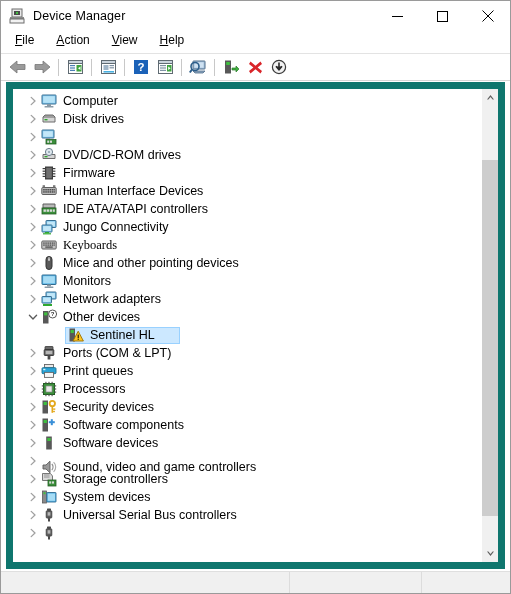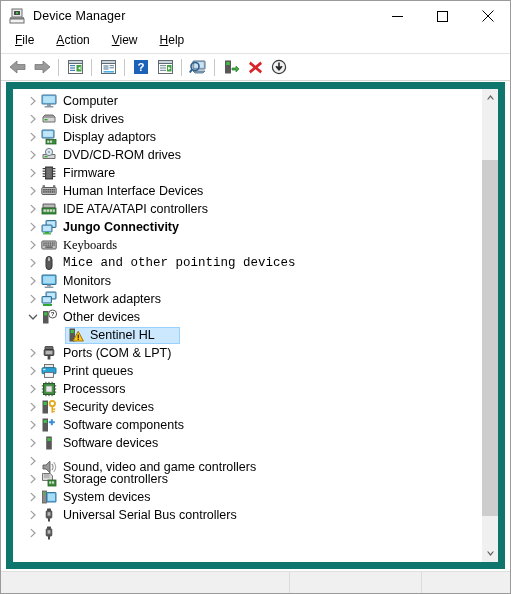--- a/index.html
+++ b/index.html
@@ -405,21 +405,20 @@
               </span>
               <span style="display: inline-flex; align-items: center;">
                 <span class="dev-icon"><svg width="16" height="16" viewBox="0 0 16 16">
         <rect x="1" y="1" width="12" height="8" rx="0.5" fill="#7ec8f0" stroke="#3a6f92" stroke-width="1"></rect>
         <rect x="2.2" y="2.2" width="9.6" height="5.6" fill="#c3e7f8"></rect>
         <rect x="5" y="9" width="4" height="1.6" fill="#8a9aa6"></rect>
         <rect x="5" y="10.5" width="10" height="4.5" fill="#3b8f3b" stroke="#245c24" stroke-width="0.8"></rect>
         <rect x="6.2" y="11.6" width="2" height="2.2" fill="#d9d9d9"></rect>
         <rect x="9" y="11.6" width="2" height="2.2" fill="#d9d9d9"></rect>
                   </svg></span>
-                <span class="tree-label">Display adaptors</span>
               </span>
             </div>
             <div class="tree-row">
               <span class="chev">
                 <svg width="10" height="10" viewBox="0 0 10 10">
                   <path d="M3.2 1.4 L7 5 L3.2 8.6" fill="none" stroke="#a0a0a0" stroke-width="1.3" stroke-linecap="round" stroke-linejoin="round"></path>
                 </svg>
               </span>
               <span style="display: inline-flex; align-items: center;">
                 <span class="dev-icon"><svg width="16" height="16" viewBox="0 0 16 16">
@@ -501,21 +500,21 @@
                   </svg></span>
                 <span class="tree-label">IDE ATA/ATAPI controllers</span>
               </span>
             </div>
             <div class="tree-row">
               <span class="chev">
                 <svg width="10" height="10" viewBox="0 0 10 10">
                   <path d="M3.2 1.4 L7 5 L3.2 8.6" fill="none" stroke="#a0a0a0" stroke-width="1.3" stroke-linecap="round" stroke-linejoin="round"></path>
                 </svg>
               </span>
-              <span style="display: inline-flex; align-items: center; font-weight: bold;">
+              <span style="display: inline-flex; align-items: center;">
                 <span class="dev-icon"><svg width="16" height="16" viewBox="0 0 16 16">
         <rect x="5" y="1.5" width="10" height="7" rx="0.5" fill="#7ec8f0" stroke="#3a6f92" stroke-width="1"></rect>
         <rect x="6.1" y="2.6" width="7.8" height="4.8" fill="#c3e7f8"></rect>
         <rect x="1" y="6" width="10" height="7" rx="0.5" fill="#7ec8f0" stroke="#3a6f92" stroke-width="1"></rect>
         <rect x="2.1" y="7.1" width="7.8" height="4.8" fill="#c3e7f8"></rect>
         <rect x="4" y="13" width="4" height="1.2" fill="#2fa82f"></rect>
         <rect x="2" y="14.2" width="8" height="1.2" fill="#2fa82f"></rect>
                   </svg></span>
                 <span class="tree-label">Jungo Connectivity</span>
               </span>
@@ -547,21 +546,21 @@
                   </svg></span>
                 <span class="tree-label">Keyboards</span>
               </span>
             </div>
             <div class="tree-row">
               <span class="chev">
                 <svg width="10" height="10" viewBox="0 0 10 10">
                   <path d="M3.2 1.4 L7 5 L3.2 8.6" fill="none" stroke="#a0a0a0" stroke-width="1.3" stroke-linecap="round" stroke-linejoin="round"></path>
                 </svg>
               </span>
-              <span style="display: inline-flex; align-items: flex-end; font-family: Liberation Mono, monospace;">
+              <span style="display: inline-flex; align-items: flex-end;">
                 <span class="dev-icon"><svg width="16" height="16" viewBox="0 0 16 16">
         <rect x="5" y="1.5" width="6" height="13" rx="3" fill="#5a5a5a" stroke="#333" stroke-width="1"></rect>
         <line x1="8" y1="2" x2="8" y2="6" stroke="#ddd" stroke-width="0.9"></line>
         <rect x="7.3" y="3.2" width="1.4" height="2.4" rx="0.7" fill="#ddd"></rect>
                   </svg></span>
                 <span class="tree-label">Mice and other pointing devices</span>
               </span>
             </div>
             <div class="tree-row">
               <span class="chev">

